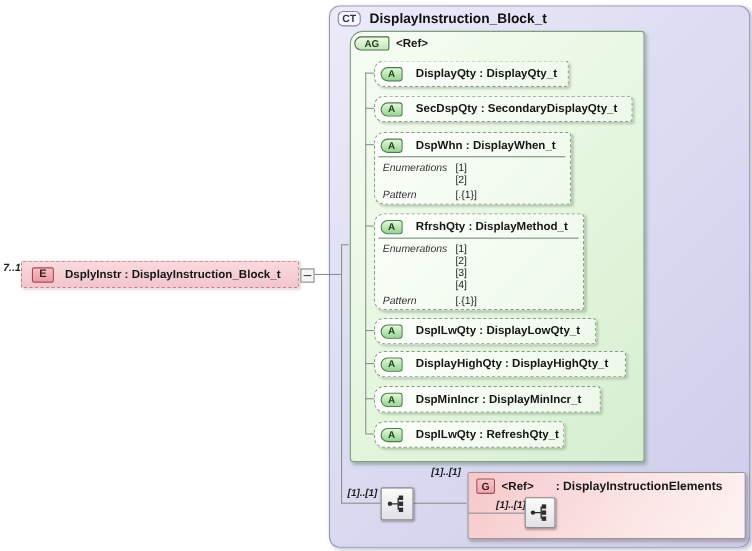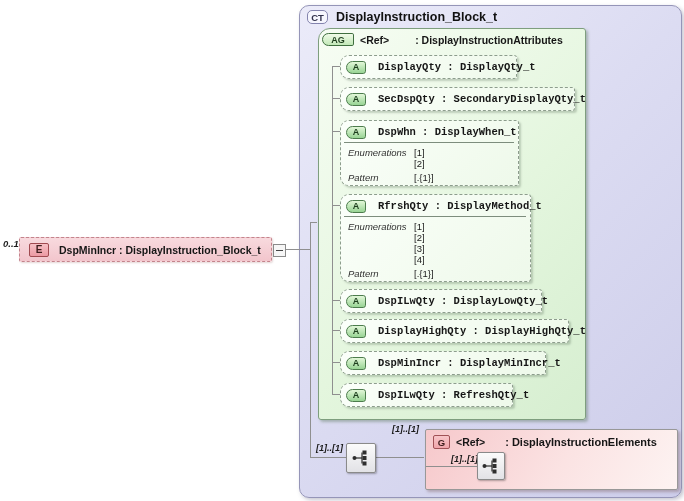--- a/index.html
+++ b/index.html
@@ -37,21 +37,21 @@
   .attr{
     left:21px;box-sizing:border-box;
     border:1px dashed #8d9d8d;border-radius:9px 3px 3px 9px;
     background:linear-gradient(135deg,#fbfffa,#eef9ea);
     box-shadow:2px 2px 2px rgba(90,110,90,.3);
   }
   .attr-head{display:flex;align-items:center;height:22px;padding-left:5px;gap:12px;}
   .a-badge{width:20px;height:13px;font-size:9px;color:#1d3d1d;flex:0 0 auto;
     border:1px solid #4c7c4c;border-radius:7px 3px 3px 7px;
     background:linear-gradient(180deg,#e2f7d8,#98d494);}
-  .attr-label{font-size:10.5px;font-weight:bold;white-space:nowrap;font-family:Liberation Mono, monospace;}
+  .attr-label{font-size:10.5px;font-weight:bold;white-space:nowrap;}
   .facet-sep{position:absolute;left:3px;right:4px;top:21px;border-top:1px solid #7d8d7d;}
   .facets{position:absolute;top:26px;left:7px;right:2px;}
   .frow{display:flex;height:11px;line-height:11px;font-size:9.5px;color:#222;}
   .frow.pat{margin-top:3px;}
   .fname{width:66px;font-style:italic;color:#333;flex:0 0 auto;}
   .fval{white-space:nowrap;}
   
   .line{background:#8f8f8f;}
   
   #elem{
@@ -99,21 +99,20 @@
   <div id="ct" class="abs">
     <div class="abs ct-header">
       <span class="badge ct-badge">CT</span>
       <span class="ct-title">DisplayInstruction_Block_t</span>
     </div>
 
     <div id="ag" class="abs">
       <div class="abs ag-header">
         <span class="badge ag-badge">AG</span>
         <span class="ref-label">&lt;Ref&gt;</span>
-        <span class="ag-title">: DisplayInstructionAttributes</span>
       </div>
 
       <div class="abs line" style="left:13px;top:37px;width:1px;height:328px;"></div>
       <div class="abs line" style="left:13px;top:37px;width:8px;height:1px;"></div>
       <div class="abs line" style="left:13px;top:69px;width:8px;height:1px;"></div>
       <div class="abs line" style="left:13px;top:102px;width:8px;height:1px;"></div>
       <div class="abs line" style="left:13px;top:176px;width:8px;height:1px;"></div>
       <div class="abs line" style="left:13px;top:271px;width:8px;height:1px;"></div>
       <div class="abs line" style="left:13px;top:301px;width:8px;height:1px;"></div>
       <div class="abs line" style="left:13px;top:333px;width:8px;height:1px;"></div>
@@ -247,22 +246,22 @@
       <line x1="4.5" y1="11" x2="12" y2="11" stroke="#2e2e2e" stroke-width="1.2"></line>
       <line x1="12" y1="5.5" x2="12" y2="16.5" stroke="#2e2e2e" stroke-width="1.2"></line>
       <rect x="12.5" y="3.5" width="4" height="4" fill="#2e2e2e"></rect>
       <rect x="12.5" y="9" width="4" height="4" fill="#2e2e2e"></rect>
       <rect x="12.5" y="14.5" width="4" height="4" fill="#2e2e2e"></rect>
     </svg>
   </div>
   <span class="abs occ" style="left:316px;top:443px;">[1]..[1]</span>
   <span class="abs occ" style="left:392px;top:424px;">[1]..[1]</span>
 
-  <span id="occ-elem" class="abs occ">0..1</span>
+  <span id="occ-elem" class="abs occ">7..1</span>
   <div id="elem" class="abs">
     <span class="badge e-badge">E</span>
-    <span class="e-label">DspMinIncr : DisplayInstruction_Block_t</span>
+    <span class="e-label">DsplyInstr : DisplayInstruction_Block_t</span>
   </div>
   <div id="collapse" class="abs">
     <div class="minus"></div>
   </div>
 
 </div>
 
 </body></html>

